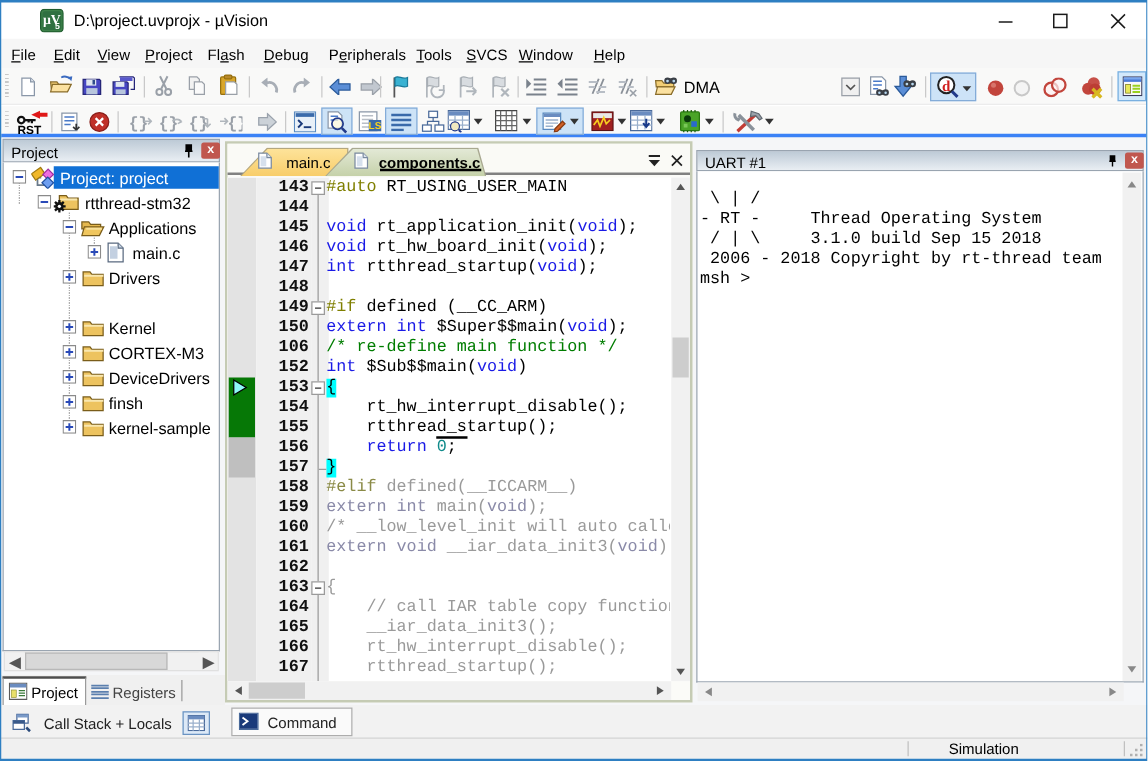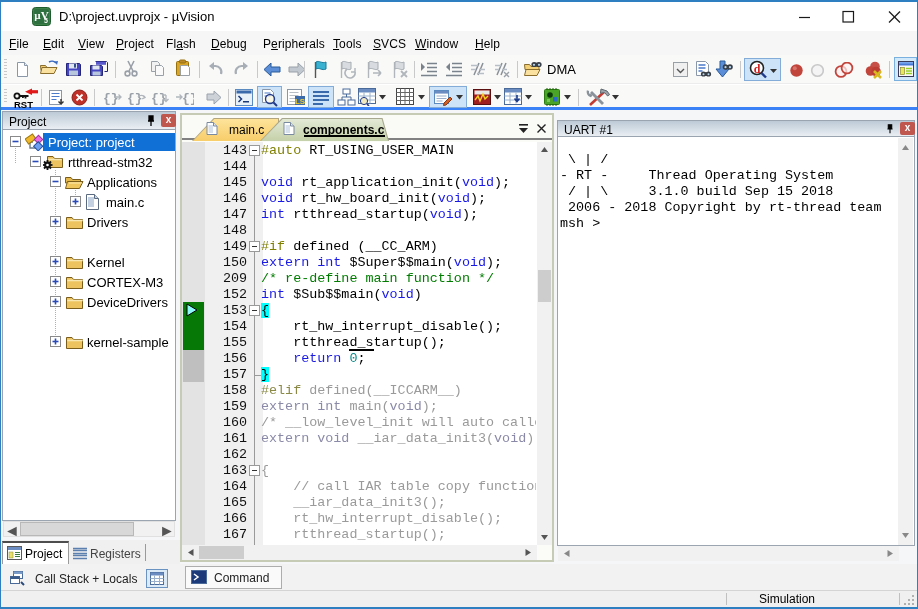--- a/index.html
+++ b/index.html
@@ -31,21 +31,21 @@
 .sbtn{position:absolute;background:#f1f1f1;color:#555;text-align:center}
 .thumb{position:absolute;background:#cdcdcd}
 .trow{position:absolute;left:0;height:20px;width:100%}
 .ebox{position:absolute;top:4px}
 .dotv{position:absolute;width:1px;background:repeating-linear-gradient(to bottom,#b0b0b0 0,#b0b0b0 1px,transparent 1px,transparent 2px)}
 
 #edwrap{position:absolute;left:180px;top:113px;width:374px;height:449px;background:#fbfbf8;border:2px solid #c5cbb4}
 .tab{position:absolute;top:3px;height:23px;font-size:12px}
 .codeline{position:absolute;left:0;white-space:pre;font-family:"Liberation Mono",monospace;font-size:13.4px;line-height:16px;height:16px}
 .k{color:#1a1ae6}.c{color:#007d00}.p{color:#7f7f00}.n{color:#0f8a8a}.gy{color:#9a9a9a}.gk{color:#8a8aa8}.gp{color:#8a8a46}
-.lnum{position:absolute;right:2px;font-family:"Liberation Mono",monospace;font-size:13.4px;font-weight:normal;line-height:16px;color:#111}
+.lnum{position:absolute;right:2px;font-family:"Liberation Mono",monospace;font-size:13.4px;font-weight:bold;line-height:16px;color:#111}
 .fold{position:absolute;left:2px;width:11px;height:11px;background:#fff;border:1px solid #9a9a9a}
 .fold:after{content:"";position:absolute;left:2px;top:4px;width:5px;height:1px;background:#333}
 .uline{position:absolute;left:2px;white-space:pre;font-family:"Liberation Mono",monospace;font-size:13.4px;line-height:16px}
 </style>
 </head>
 <body>
 <div class="frame"></div>
 
 <div id="titlebar">
   <svg class="abs" style="left:31px;top:6px" width="19" height="19" viewBox="0 0 19 19">
@@ -523,20 +523,32 @@
     <svg class="ebox" style="left:47px" width="11" height="11" viewBox="0 0 11 11">
         <rect x="0.5" y="0.5" width="10" height="10" fill="#fff" stroke="#8a8a8a"></rect>
         <line x1="2.5" y1="5.5" x2="8.5" y2="5.5" stroke="#2a4ab8" stroke-width="1.6"></line>
         <line x1="5.5" y1="2.5" x2="5.5" y2="8.5" stroke="#2a4ab8" stroke-width="1.6"></line>
       </svg>
     <svg class="abs" style="left:62px;top:2px" width="19" height="16" viewBox="0 0 19 16">
         <path d="M1.5 3.5 h5.5 l1.5 2 h9 v9 h-16 z" fill="#edc35f" stroke="#7a5d1a"></path>
         <path d="M2.3 6.5 h15.4" stroke="#f8e7b0" stroke-width="1.6"></path>
       </svg>
     <div class="abs" style="left:84px;top:3px">DeviceDrivers</div>
+  </div>
+  <div class="trow" style="top:182px">
+    <svg class="ebox" style="left:47px" width="11" height="11" viewBox="0 0 11 11">
+        <rect x="0.5" y="0.5" width="10" height="10" fill="#fff" stroke="#8a8a8a"></rect>
+        <line x1="2.5" y1="5.5" x2="8.5" y2="5.5" stroke="#2a4ab8" stroke-width="1.6"></line>
+        <line x1="5.5" y1="2.5" x2="5.5" y2="8.5" stroke="#2a4ab8" stroke-width="1.6"></line>
+      </svg>
+    <svg class="abs" style="left:62px;top:2px" width="19" height="16" viewBox="0 0 19 16">
+        <path d="M1.5 3.5 h5.5 l1.5 2 h9 v9 h-16 z" fill="#edc35f" stroke="#7a5d1a"></path>
+        <path d="M2.3 6.5 h15.4" stroke="#f8e7b0" stroke-width="1.6"></path>
+      </svg>
+    <div class="abs" style="left:84px;top:3px">finsh</div>
   </div>
   <div class="trow" style="top:202px">
     <svg class="ebox" style="left:47px" width="11" height="11" viewBox="0 0 11 11">
         <rect x="0.5" y="0.5" width="10" height="10" fill="#fff" stroke="#8a8a8a"></rect>
         <line x1="2.5" y1="5.5" x2="8.5" y2="5.5" stroke="#2a4ab8" stroke-width="1.6"></line>
         <line x1="5.5" y1="2.5" x2="5.5" y2="8.5" stroke="#2a4ab8" stroke-width="1.6"></line>
       </svg>
     <svg class="abs" style="left:62px;top:2px" width="19" height="16" viewBox="0 0 19 16">
         <path d="M1.5 3.5 h5.5 l1.5 2 h9 v9 h-16 z" fill="#edc35f" stroke="#7a5d1a"></path>
         <path d="M2.3 6.5 h15.4" stroke="#f8e7b0" stroke-width="1.6"></path>
@@ -606,21 +618,21 @@
       </svg>
     <div id="gutter" style="position:absolute;left:23px;top:0;width:44px;height:403px">
       <div class="lnum" style="top:1px">143</div>
         <div class="lnum" style="top:17px">144</div>
         <div class="lnum" style="top:33px">145</div>
         <div class="lnum" style="top:49px">146</div>
         <div class="lnum" style="top:65px">147</div>
         <div class="lnum" style="top:81px">148</div>
         <div class="lnum" style="top:97px">149</div>
         <div class="lnum" style="top:113px">150</div>
-        <div class="lnum" style="top:129px">209</div>
+        <div class="lnum" style="top:129px">106</div>
         <div class="lnum" style="top:145px">152</div>
         <div class="lnum" style="top:161px">153</div>
         <div class="lnum" style="top:177px">154</div>
         <div class="lnum" style="top:193px">155</div>
         <div class="lnum" style="top:209px">156</div>
         <div class="lnum" style="top:225px">157</div>
         <div class="lnum" style="top:241px">158</div>
         <div class="lnum" style="top:257px">159</div>
         <div class="lnum" style="top:273px">160</div>
         <div class="lnum" style="top:289px">161</div>

